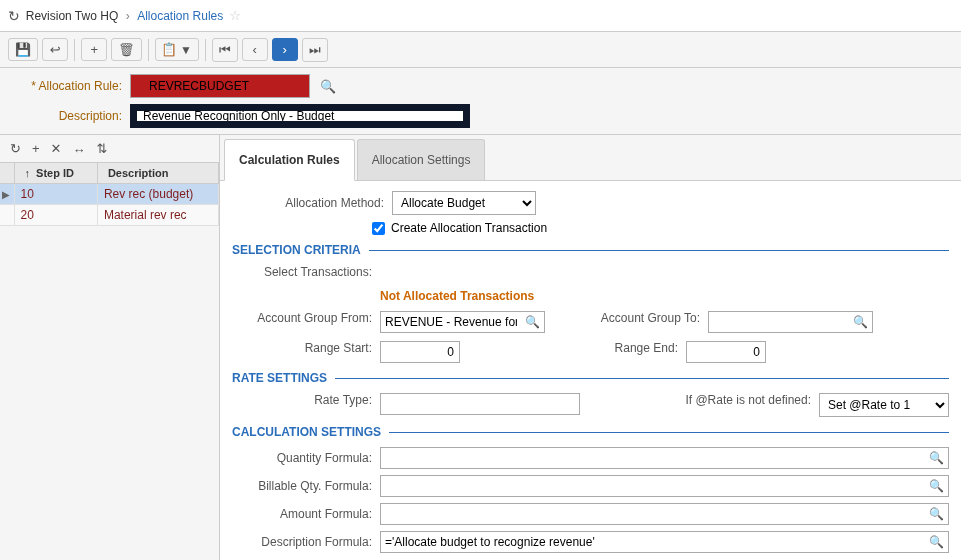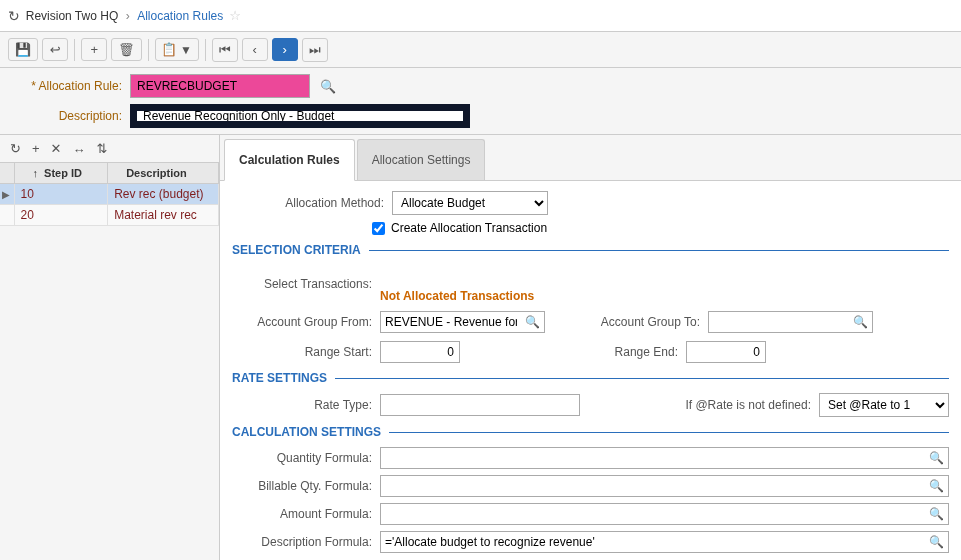--- a/index.html
+++ b/index.html
@@ -63,22 +63,22 @@
       align-items: center;
       gap: 8px;
     }
     .header-label {
       color: #a16207;
       min-width: 110px;
       text-align: right;
     }
     .header-input {
       border: 1px solid #aaa;
-      background: #ec4899;
-      padding: 3px 6px;
+      background: #b91c1c;
+      padding: 3px 18px;
       width: 180px;
       height: 24px;
     }
     .header-input-wide {
       border: 7px solid #0f172a;
       background: white;
       padding: 3px 6px;
       width: 340px;
       height: 24px;
     }
@@ -112,21 +112,21 @@
       cursor: pointer;
       font-size: 13px;
       color: #555;
       padding: 2px 4px;
     }
     .table-container { flex: 1; overflow-y: auto; }
     table { width: 100%; border-collapse: collapse; }
     thead tr { background: #e8e8e8; border-bottom: 1px solid #ccc; }
     thead th {
       text-align: left;
-      padding: 4px 18px;
+      padding: 4px 10px;
       font-weight: bold;
       color: #333;
       border-right: 1px solid #ccc;
       font-size: 11px;
     }
     thead th:first-child { width: 14px; padding: 4px 2px; }
     tbody tr { background: white; border-bottom: 1px solid #e0e0e0; }
     tbody tr:nth-child(even) { background: #f9f9f9; }
     tbody tr.selected { background: #c5d9f1 !important; }
     tbody td { padding: 3px 6px; border-right: 1px solid #e0e0e0; color: #7f1d1d; }
@@ -171,37 +171,36 @@
     
     .panel-content {
       flex: 1;
       overflow-y: auto;
       padding: 10px 12px;
     }
 
     
     .form-row {
       display: flex;
-      align-items: center;
       margin-bottom: 8px;
       gap: 8px;
     }
     .form-label {
       color: #555;
       min-width: 140px;
       text-align: right;
     }
     .form-value { color: #333; margin-top: 24px; }
     .form-value.orange { color: #cc6600; font-weight: bold; }
     .form-select {
       border: 1px solid #aaa;
       background: white;
       padding: 2px 4px;
       height: 24px;
-      width: 156px;
+      width: 144px;
     }
     .form-number {
       border: 1px solid #aaa;
       background: white;
       padding: 2px 5px;
       height: 22px;
       width: 80px;
       text-align: right;
     }
 

